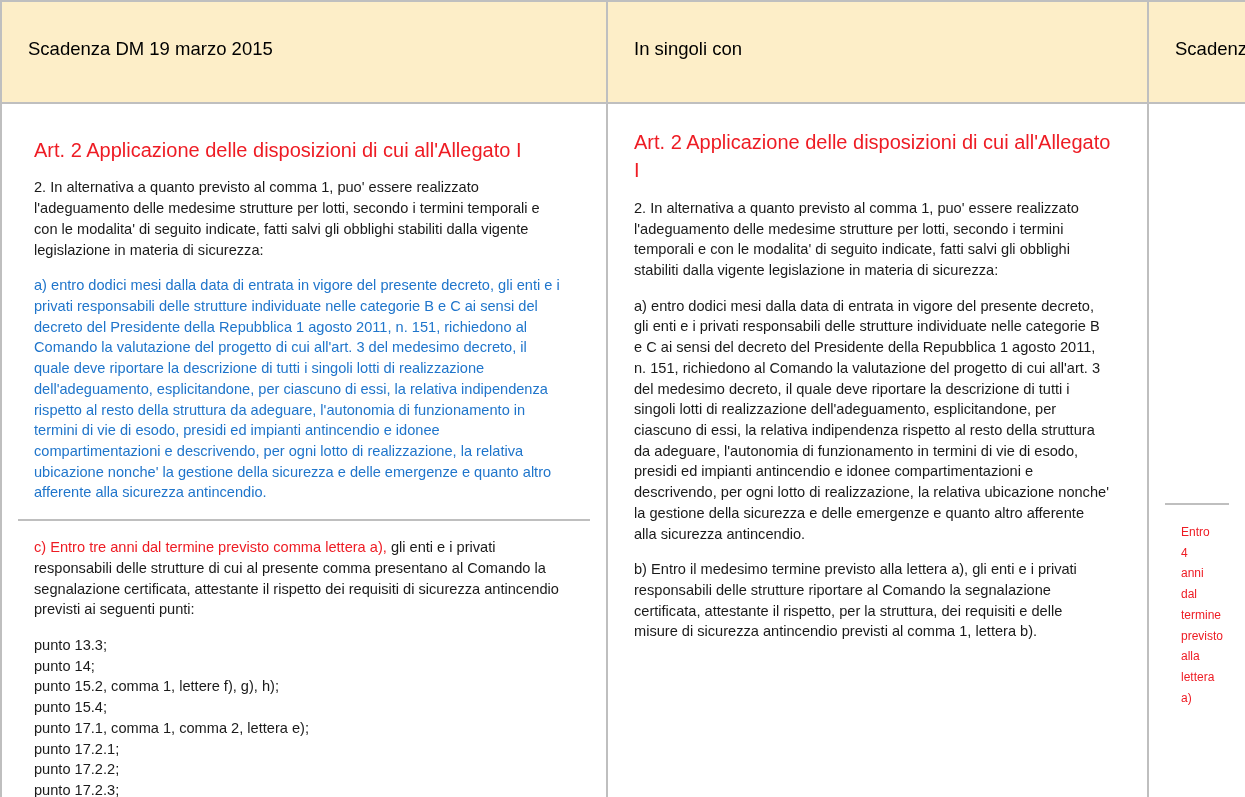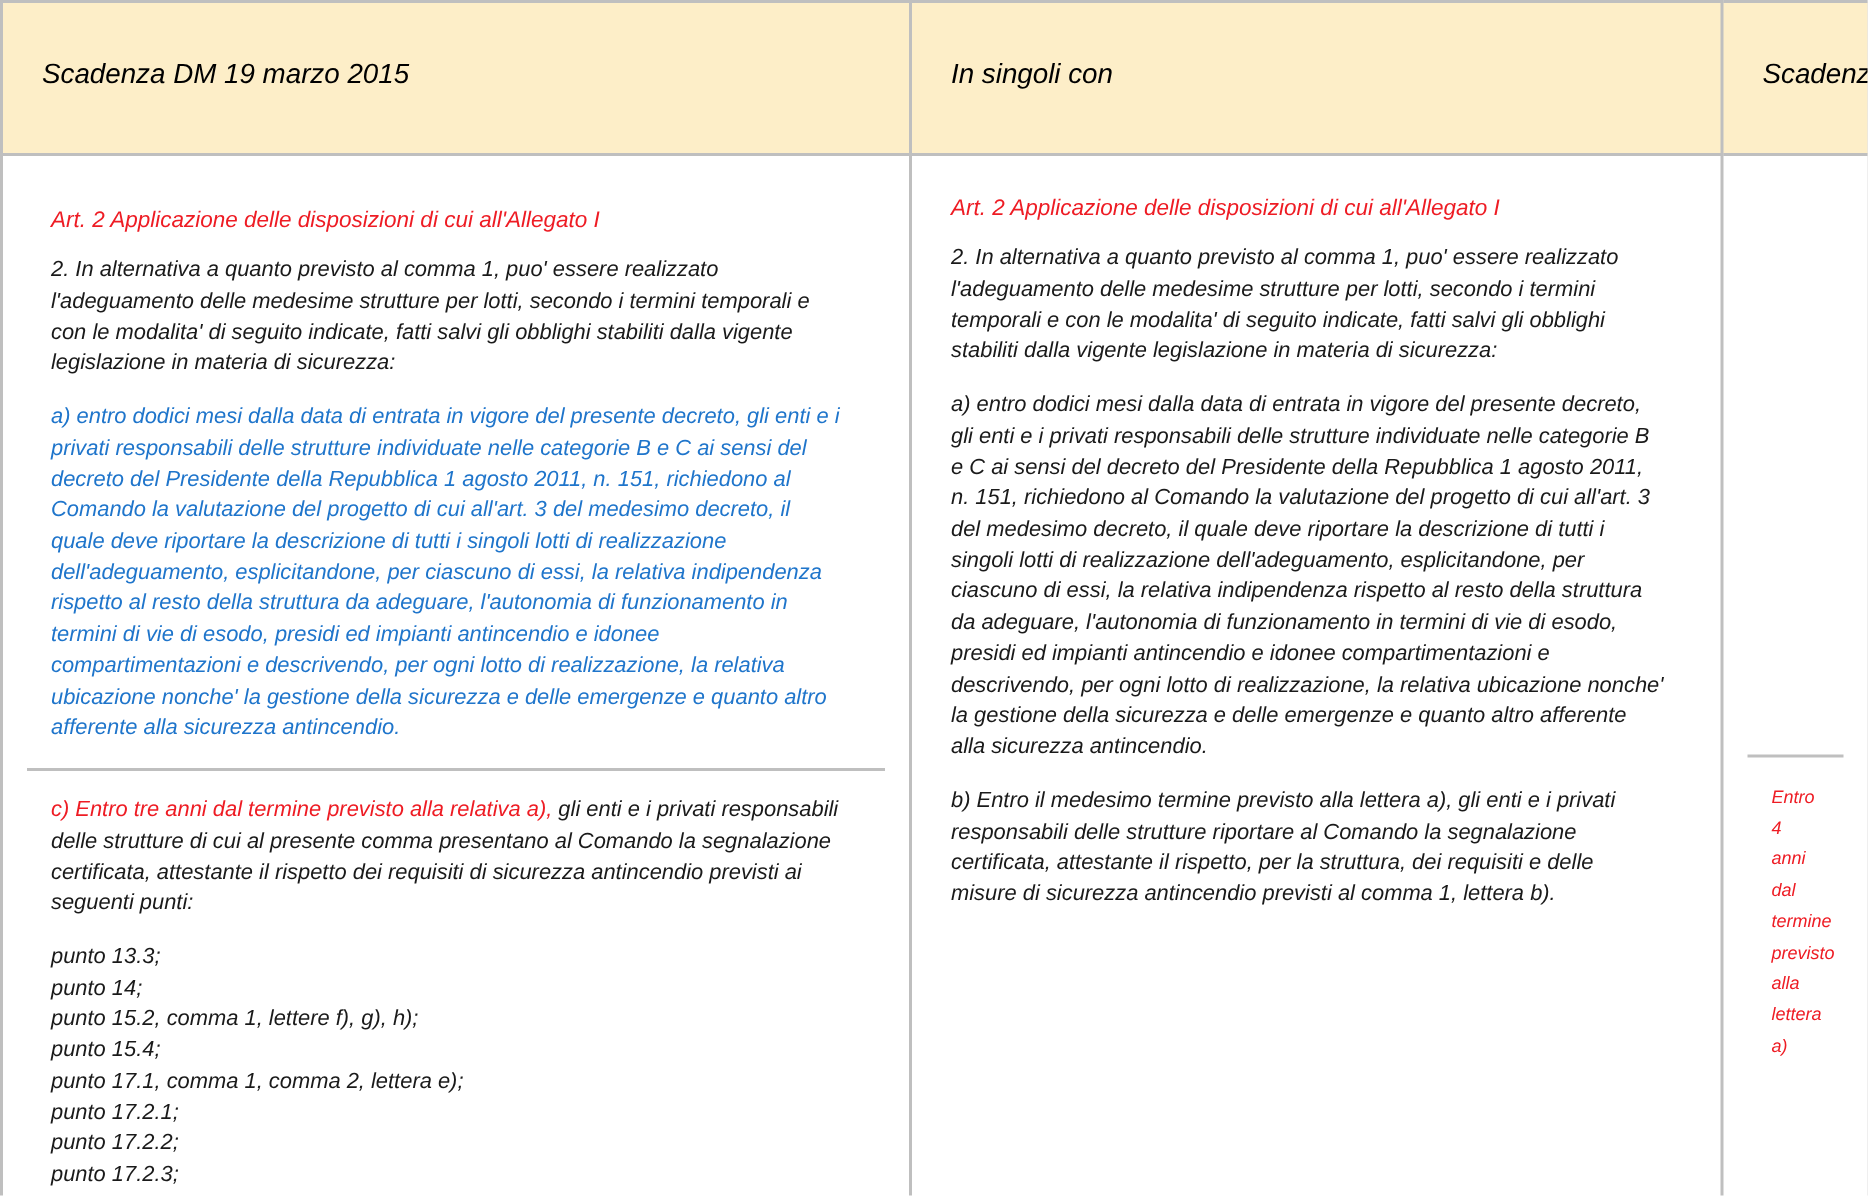--- a/index.html
+++ b/index.html
@@ -18,21 +18,20 @@
     width: 1245px;
     height: 797px;
     border-collapse: collapse;
     table-layout: fixed;
   }
 
   .doc-table td {
     vertical-align: top;
     border: 2px solid #bfbfbf;
     padding: 16px;
-    font-style: italic;
   }
 
   
   col.c-scadenza { width: 606px; }
   col.c-regola   { width: 541px; }
   col.c-proroga  { width: 98px; }
 
   
   .hdr {
     background: #fdeec8;
@@ -62,21 +61,21 @@
   p.para {
     margin: 0 12px 15px 0;
   }
   p.para.tight { margin-bottom: 0; }
 
   .red   { color: #ee1c24; }
   .blue  { color: #1f75cb; }
   .black { color: #1a1a1a; }
 
   .heading-art {
-    font-size: 15px;
+    font-size: 20px;
     margin: 0 0 13px 0;
   }
 
   .punti {
     margin: 0;
     white-space: pre-line;
     line-height: 1.42;
   }
 
   .proroga-text {
@@ -128,21 +127,21 @@
         <tbody>
               <tr class="top-part">
           <td class="cell-pad">
             <p class="heading-art red">Art. 2   Applicazione delle disposizioni di cui all'Allegato I</p>
             <p class="para black">2. In alternativa a quanto previsto al comma 1, puo' essere realizzato l'adeguamento delle medesime strutture per lotti, secondo i termini temporali e con le modalita' di seguito indicate, fatti salvi gli obblighi stabiliti dalla vigente legislazione in materia di sicurezza:</p>
             <p class="para tight blue">a) entro dodici mesi dalla data di entrata in vigore del presente decreto, gli enti e i privati responsabili   delle   strutture individuate nelle categorie B e C ai sensi del decreto del Presidente della Repubblica 1 agosto 2011, n.  151, richiedono  al  Comando  la valutazione del progetto di cui all'art. 3 del medesimo decreto, il quale deve riportare la descrizione di tutti i singoli lotti di realizzazione dell'adeguamento, esplicitandone, per ciascuno di essi, la  relativa indipendenza  rispetto al resto  della  struttura da adeguare, l'autonomia di funzionamento in termini di vie di esodo, presidi ed impianti  antincendio e idonee  compartimentazioni  e descrivendo, per ogni lotto di realizzazione, la relativa ubicazione nonche' la gestione della sicurezza e delle emergenze e quanto  altro afferente alla sicurezza antincendio.</p>
           </td>
         </tr>
         <tr>
           <td class="cell-pad">
-            <p class="para"><span class="red">c) Entro tre anni dal termine previsto alla relativa a),</span><span class="black"> gli enti e i privati responsabili delle strutture di cui al presente comma presentano al Comando la segnalazione certificata, attestante il rispetto dei requisiti di sicurezza antincendio previsti ai seguenti punti:</span></p>
+            <p class="para"><span class="red">c) Entro tre anni dal termine previsto comma lettera a),</span><span class="black"> gli enti e i privati responsabili delle strutture di cui al presente comma presentano al Comando la segnalazione certificata, attestante il rispetto dei requisiti di sicurezza antincendio previsti ai seguenti punti:</span></p>
             <div class="punti black">punto 13.3;
 punto 14;
 punto 15.2, comma 1, lettere f), g), h);
 punto 15.4;
 punto 17.1, comma 1, comma 2, lettera e);
 punto 17.2.1;
 punto 17.2.2;
 punto 17.2.3;
 punto 17.2.5;
 punto 17.3.1, comma 1;

